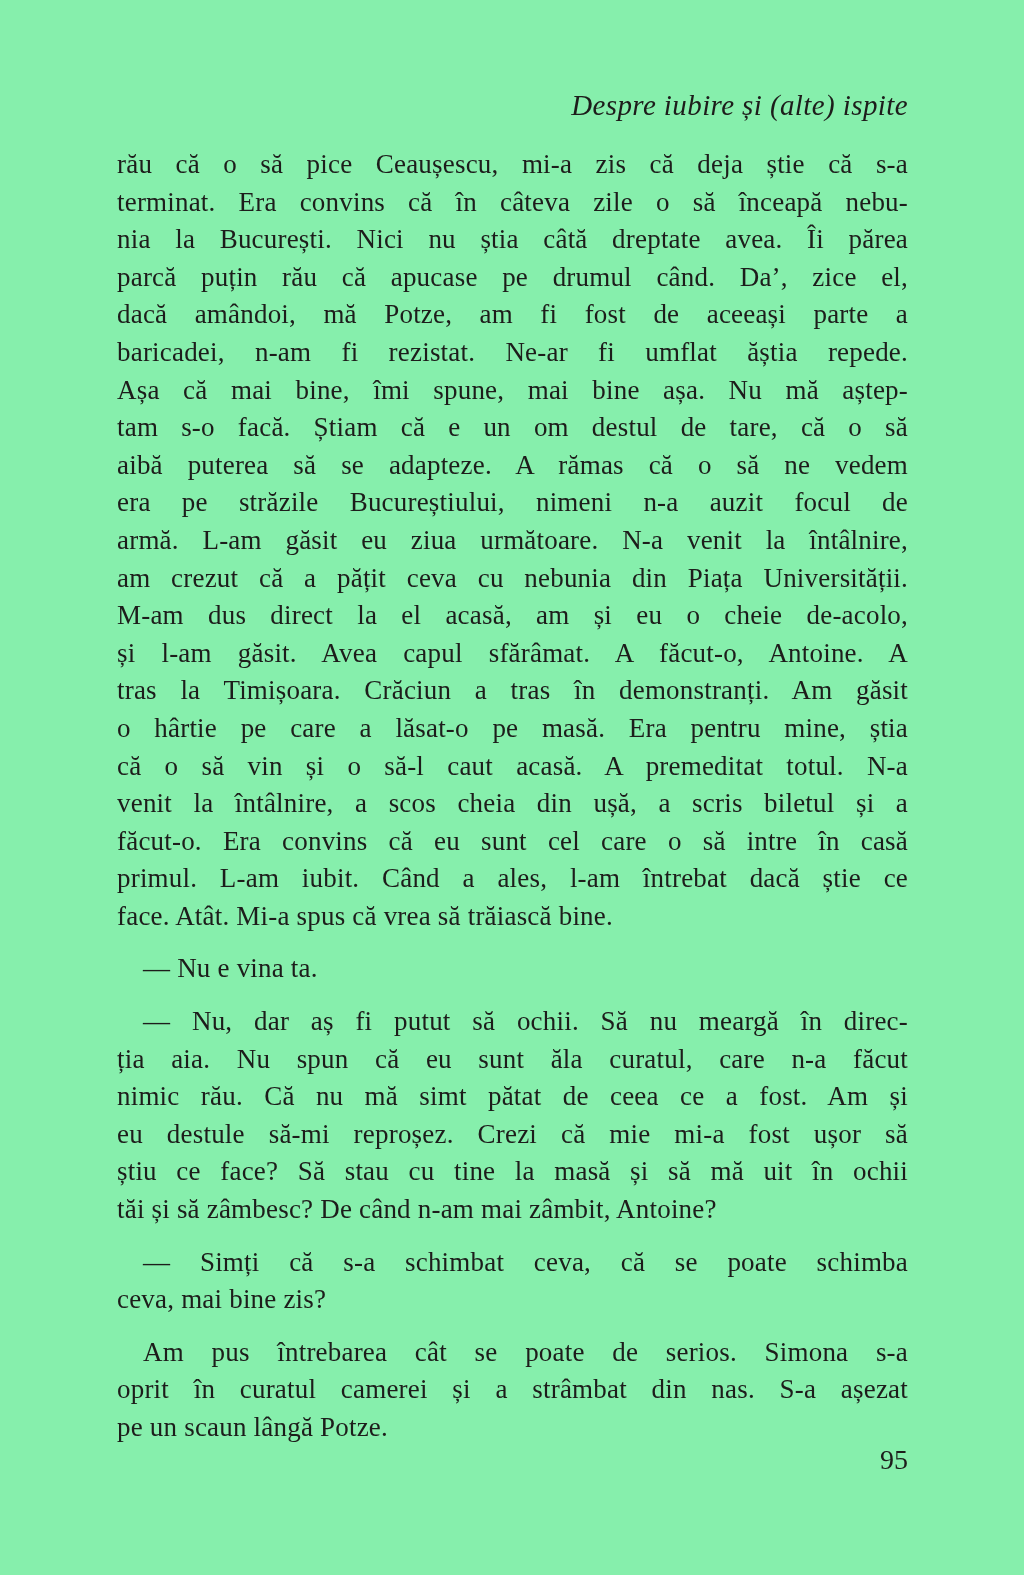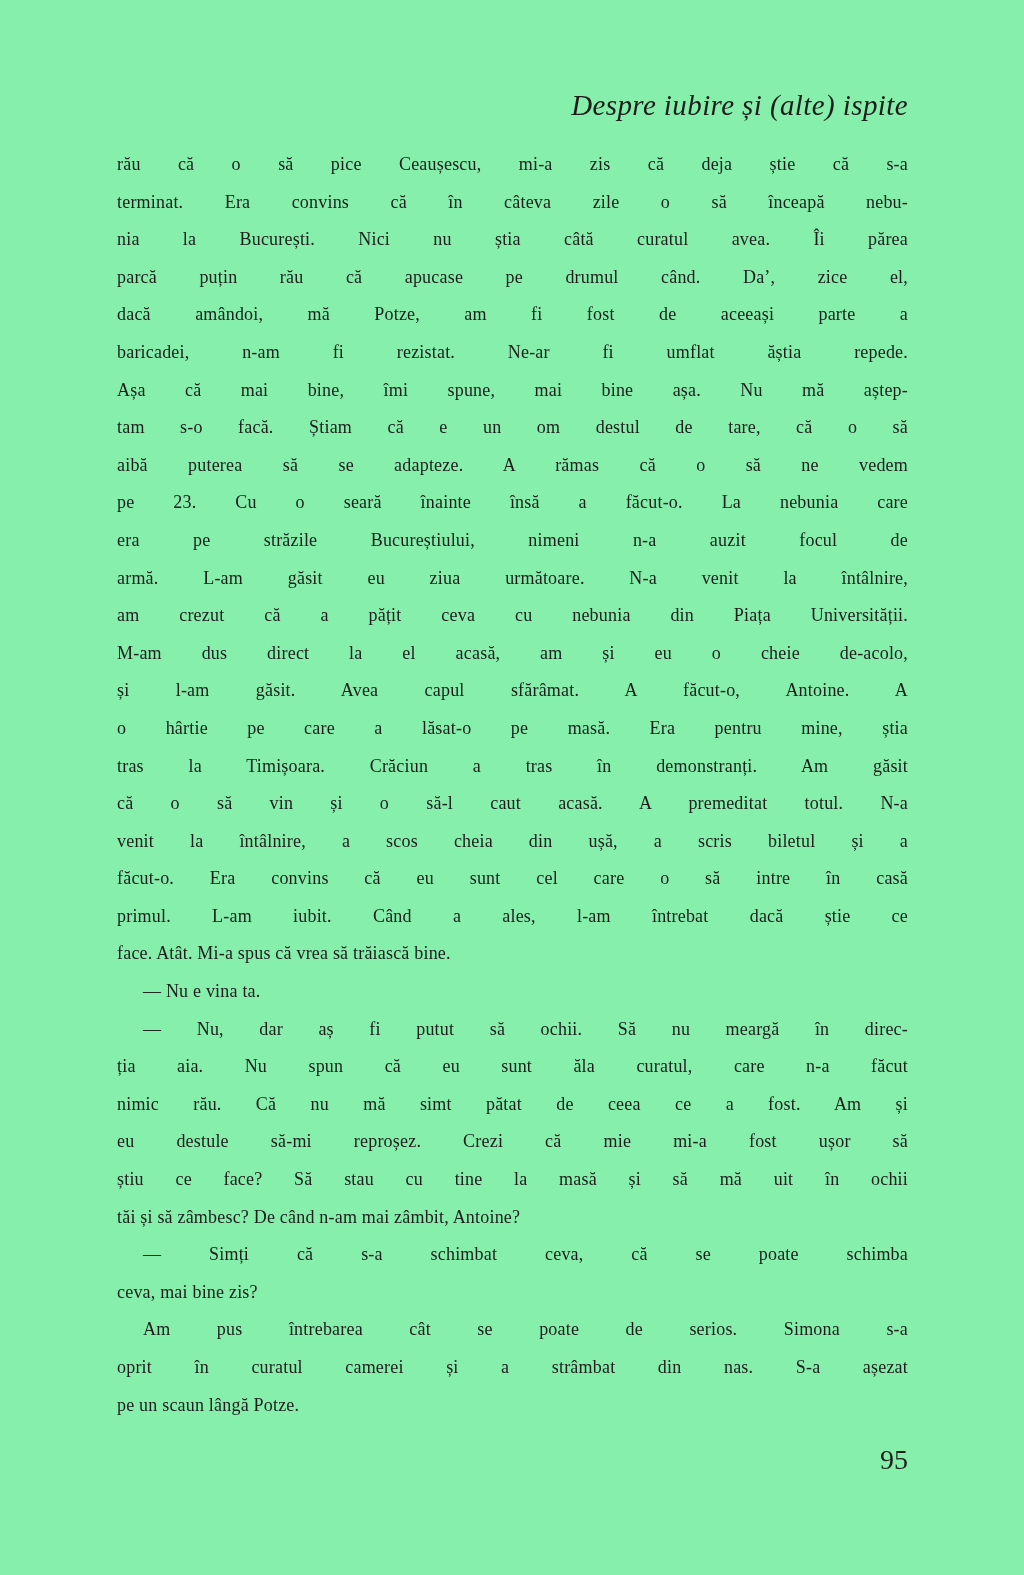--- a/index.html
+++ b/index.html
@@ -25,70 +25,70 @@
     font-style: italic;
     font-size: 29px;
     line-height: 34px;
     letter-spacing: 0.4px;
   }
   .body-text {
     position: absolute;
     top: 146px;
     left: 117px;
     width: 791px;
-    font-size: 18px;
+    font-size: 27px;
   }
   .line {
     height: 37.6px;
     line-height: 37.6px;
     text-align: justify;
     text-align-last: justify;
     letter-spacing: 0.2px;
   }
   .line.last {
     text-align: center;
     text-align-last: left;
   }
   .line.indent {
     text-indent: 26px;
+    margin-top: 15px;
   }
   .page-number {
     position: absolute;
     top: 1443px;
     left: 117px;
     width: 791px;
     text-align: right;
     font-size: 28px;
     line-height: 34px;
   }
 </style>
 </head>
 <body>
 
 <div class="page">
   <div class="running-header">Despre iubire și (alte) ispite</div>
 
   <div class="body-text" id="body-text">
       <div class="line">rău că o să pice Ceaușescu, mi-a zis că deja știe că s-a</div>
       <div class="line">terminat. Era convins că în câteva zile o să înceapă nebu-</div>
-      <div class="line">nia la București. Nici nu știa câtă curatul avea. Îi părea</div>
+      <div class="line">nia la București. Nici nu știa câtă dreptate avea. Îi părea</div>
       <div class="line">parcă puțin rău că apucase pe drumul când. Da’, zice el,</div>
       <div class="line">dacă amândoi, mă Potze, am fi fost de aceeași parte a</div>
       <div class="line">baricadei, n-am fi rezistat. Ne-ar fi umflat ăștia repede.</div>
       <div class="line">Așa că mai bine, îmi spune, mai bine așa. Nu mă aștep-</div>
       <div class="line">tam s-o facă. Știam că e un om destul de tare, că o să</div>
       <div class="line">aibă puterea să se adapteze. A rămas că o să ne vedem</div>
-      <div class="line">pe 23. Cu o seară înainte însă a făcut-o. La nebunia care</div>
       <div class="line">era pe străzile Bucureștiului, nimeni n-a auzit focul de</div>
       <div class="line">armă. L-am găsit eu ziua următoare. N-a venit la întâlnire,</div>
       <div class="line">am crezut că a pățit ceva cu nebunia din Piața Universității.</div>
       <div class="line">M-am dus direct la el acasă, am și eu o cheie de-acolo,</div>
       <div class="line">și l-am găsit. Avea capul sfărâmat. A făcut-o, Antoine. A</div>
+      <div class="line">tras la Timișoara. Crăciun a tras în demonstranți. Am găsit</div>
       <div class="line">o hârtie pe care a lăsat-o pe masă. Era pentru mine, știa</div>
-      <div class="line">tras la Timișoara. Crăciun a tras în demonstranți. Am găsit</div>
       <div class="line">că o să vin și o să-l caut acasă. A premeditat totul. N-a</div>
       <div class="line">venit la întâlnire, a scos cheia din ușă, a scris biletul și a</div>
       <div class="line">făcut-o. Era convins că eu sunt cel care o să intre în casă</div>
       <div class="line">primul. L-am iubit. Când a ales, l-am întrebat dacă știe ce</div>
       <div class="line last">face. Atât. Mi-a spus că vrea să trăiască bine.</div>
       <div class="line last indent">— Nu e vina ta.</div>
       <div class="line indent">— Nu, dar aș fi putut să ochii. Să nu meargă în direc-</div>
       <div class="line">ția aia. Nu spun că eu sunt ăla curatul, care n-a făcut</div>
       <div class="line">nimic rău. Că nu mă simt pătat de ceea ce a fost. Am și</div>
       <div class="line">eu destule să-mi reproșez. Crezi că mie mi-a fost ușor să</div>

